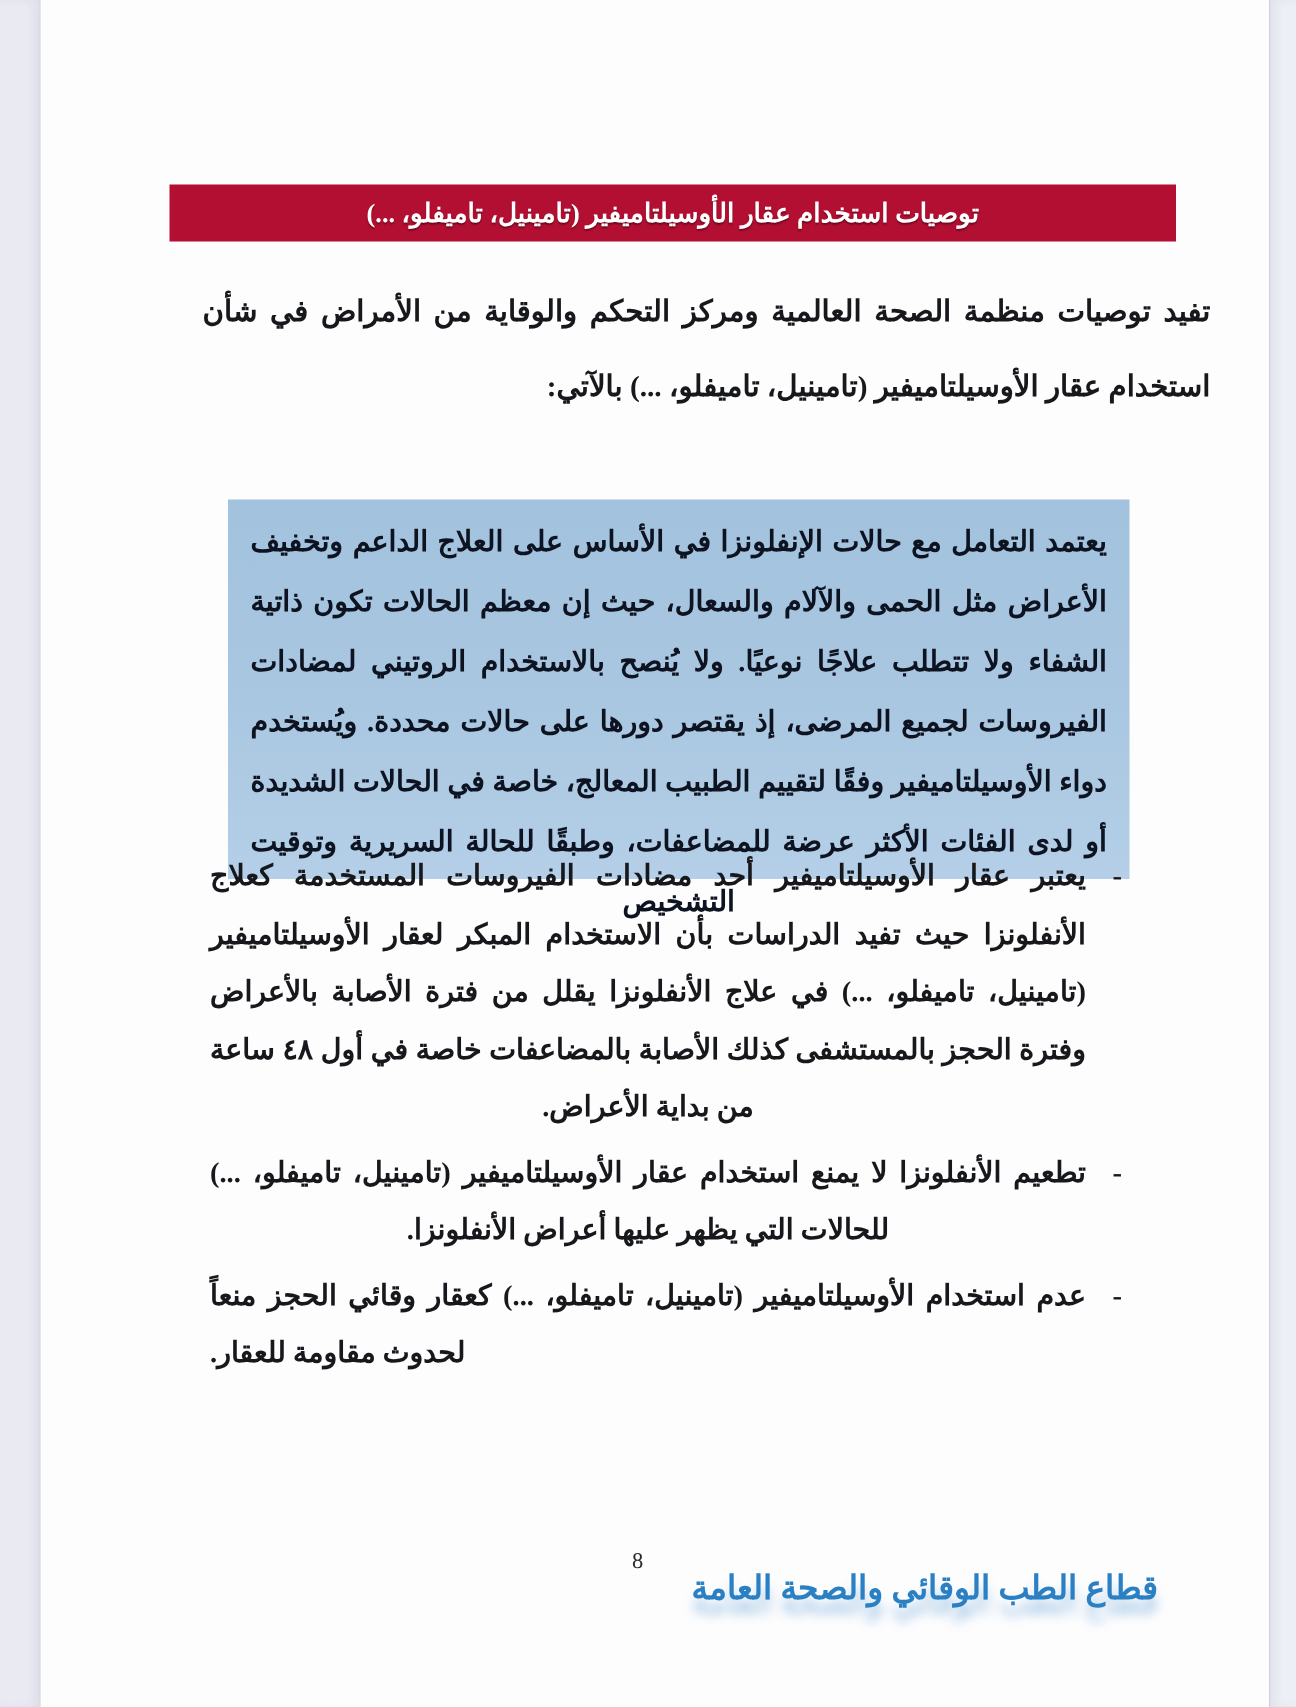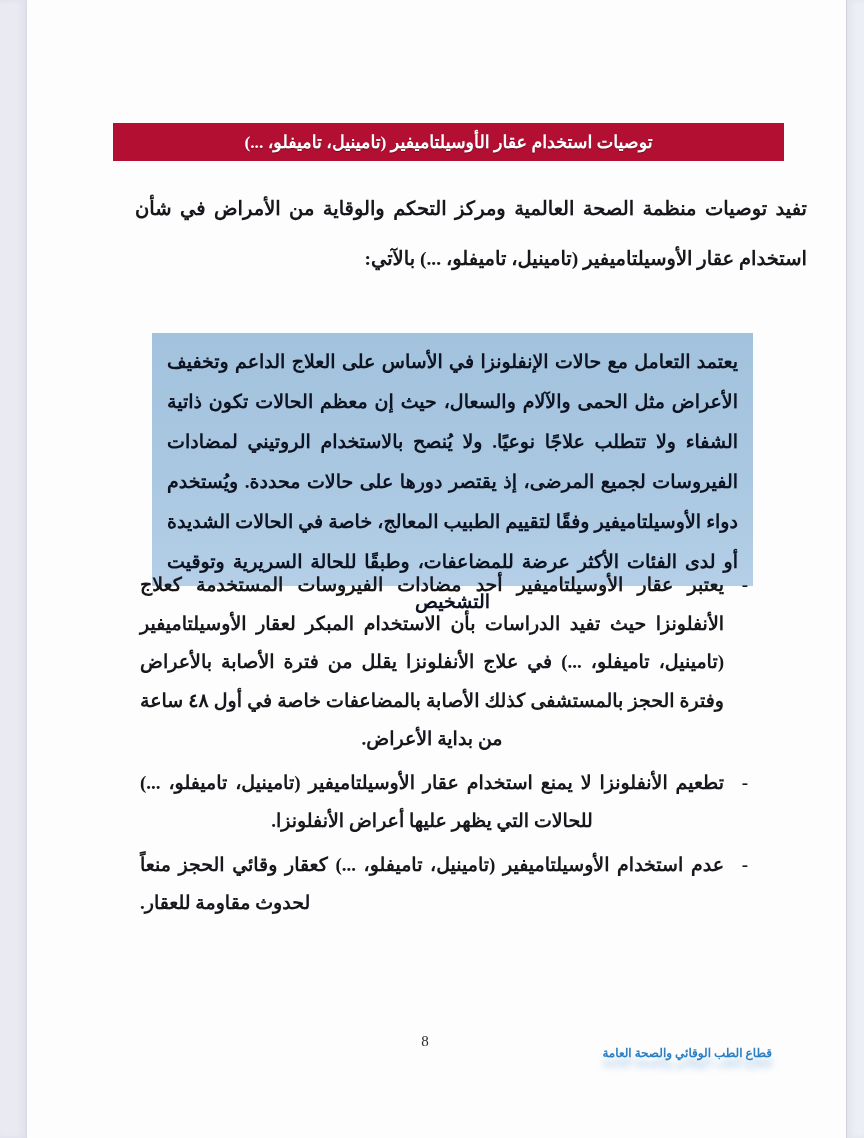--- a/index.html
+++ b/index.html
@@ -112,21 +112,21 @@
     width: 40px;
     text-align: center;
     font-size: 15px;
     color: #2a2a2a;
   }
 
   .footer-org {
     position: absolute;
     right: 92px; top: 1046px;
     direction: rtl;
-    font-size: 12px;
+    font-size: 22px;
     font-weight: bold;
     color: #2b80c4;
     text-shadow: 0 9px 7px rgba(46,128,200,0.38);
   }
 </style>
 </head>
 <body>
 
 <div class="photo">
 

